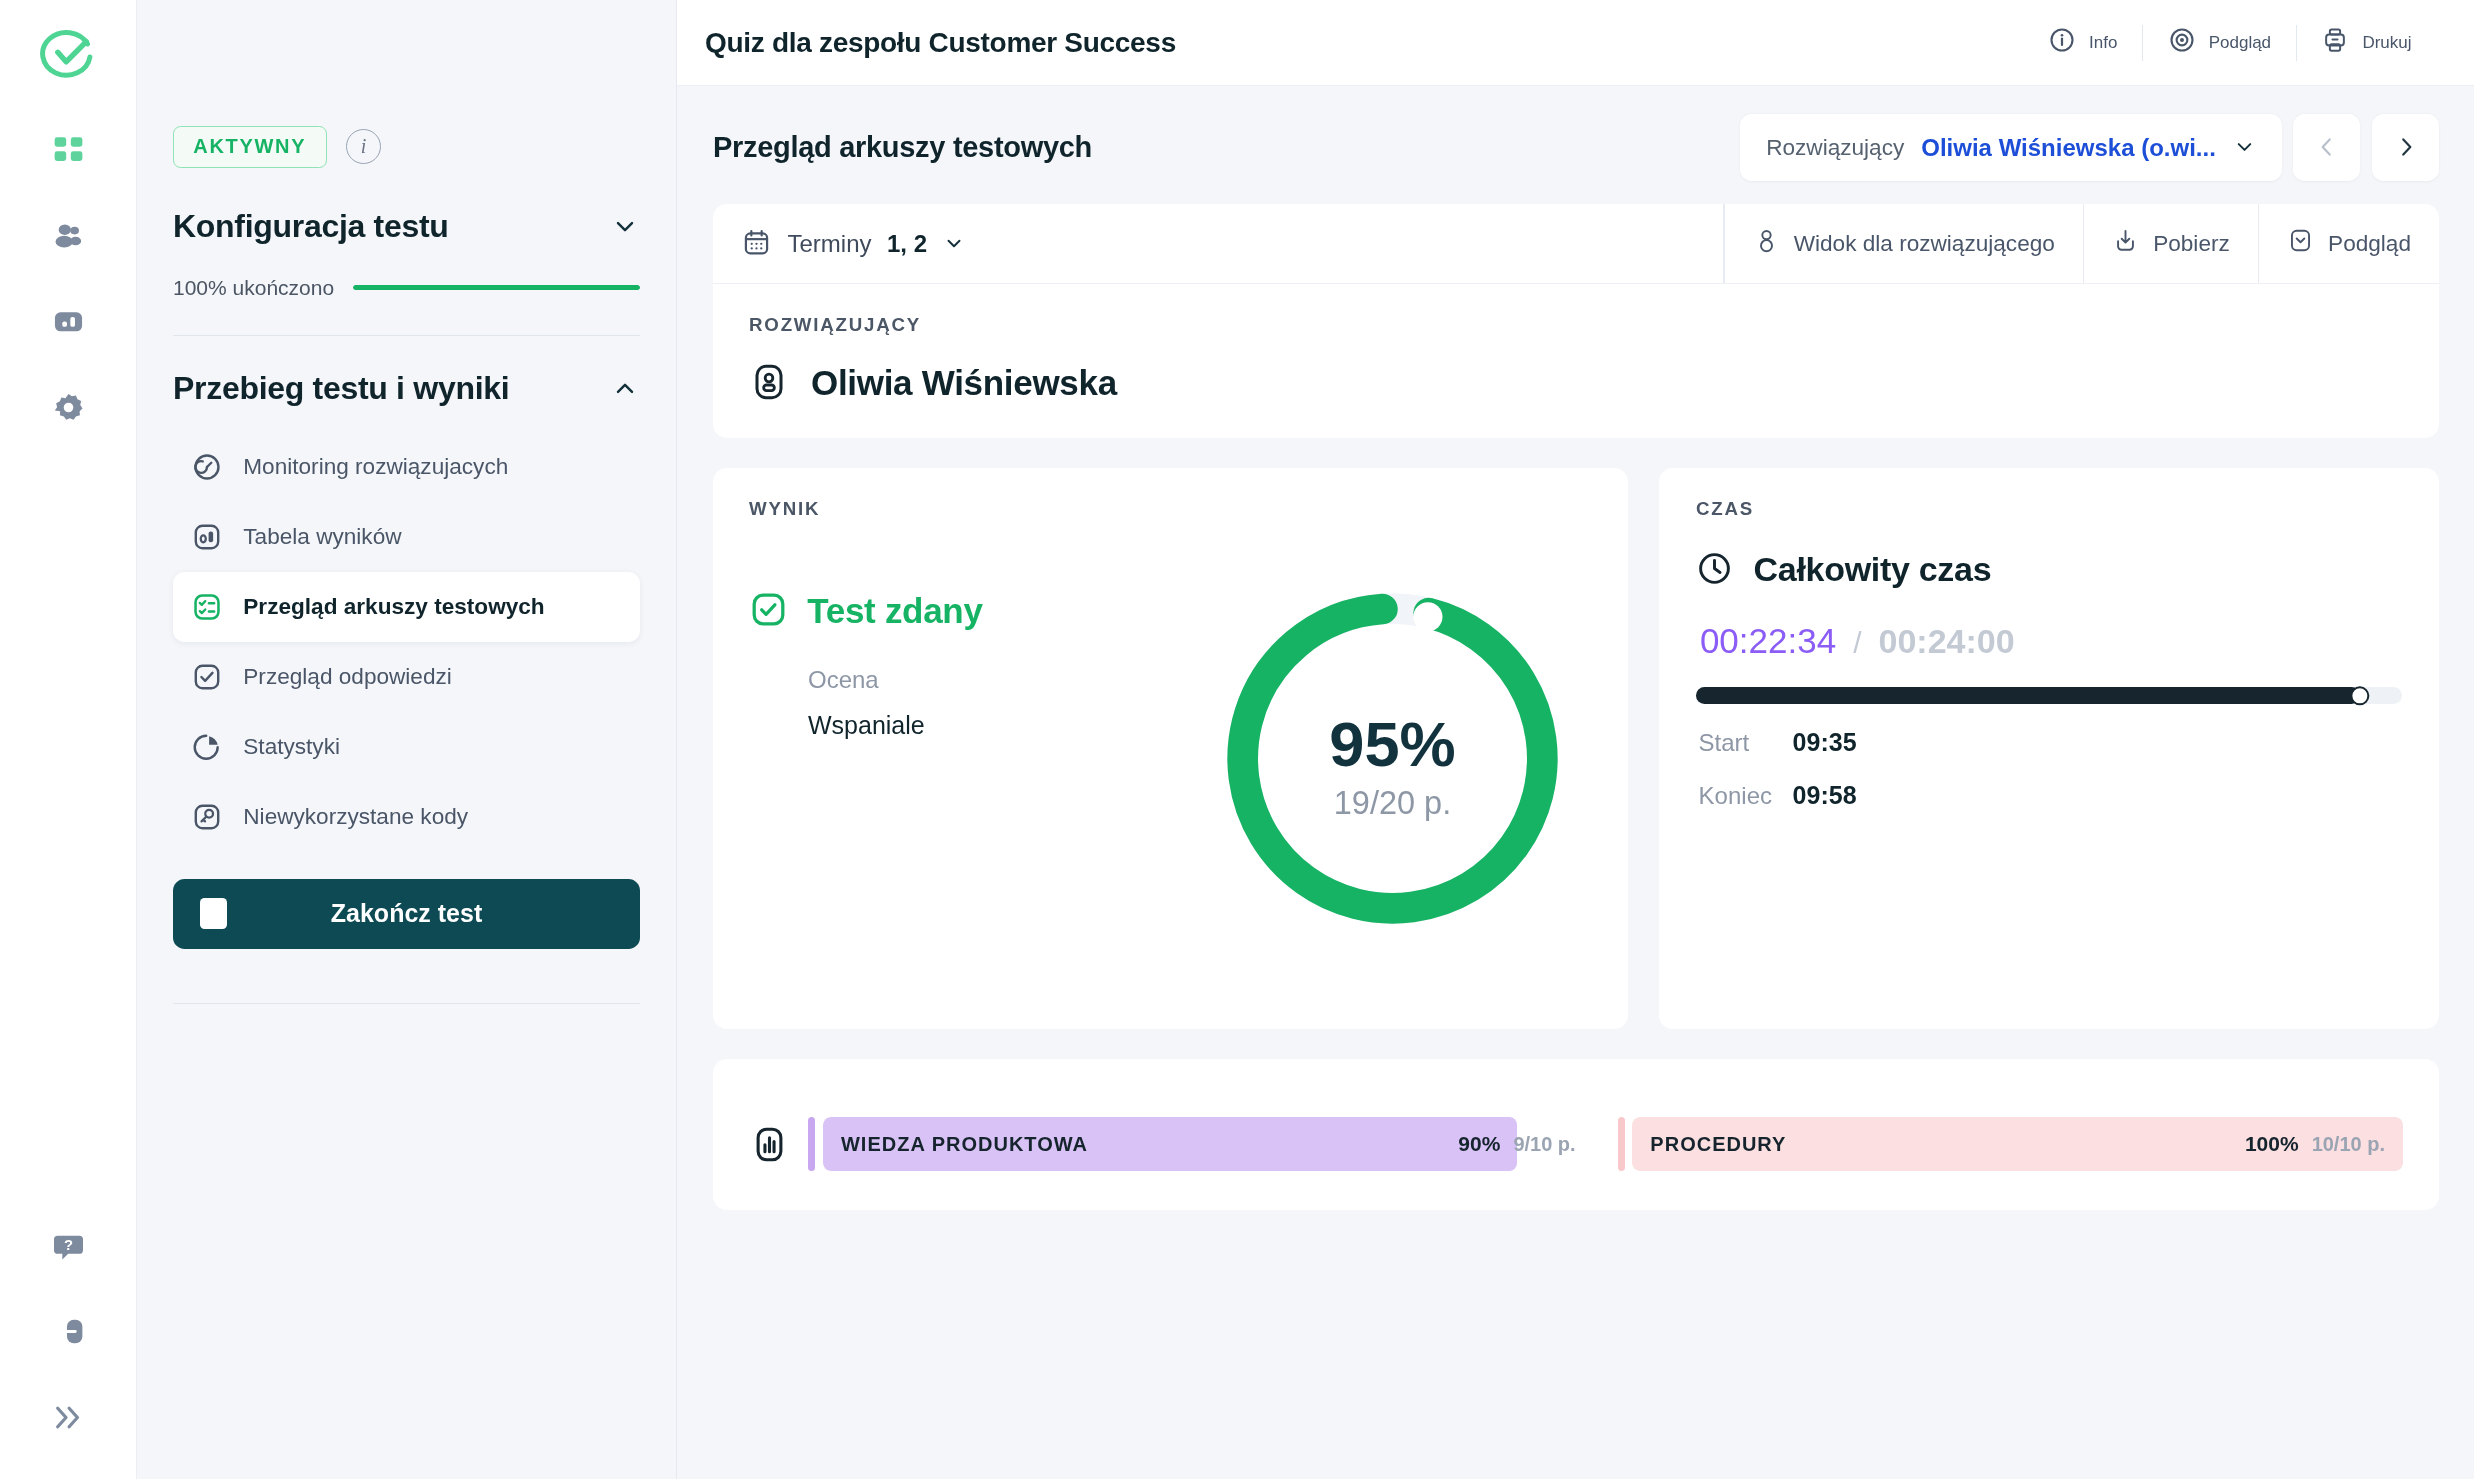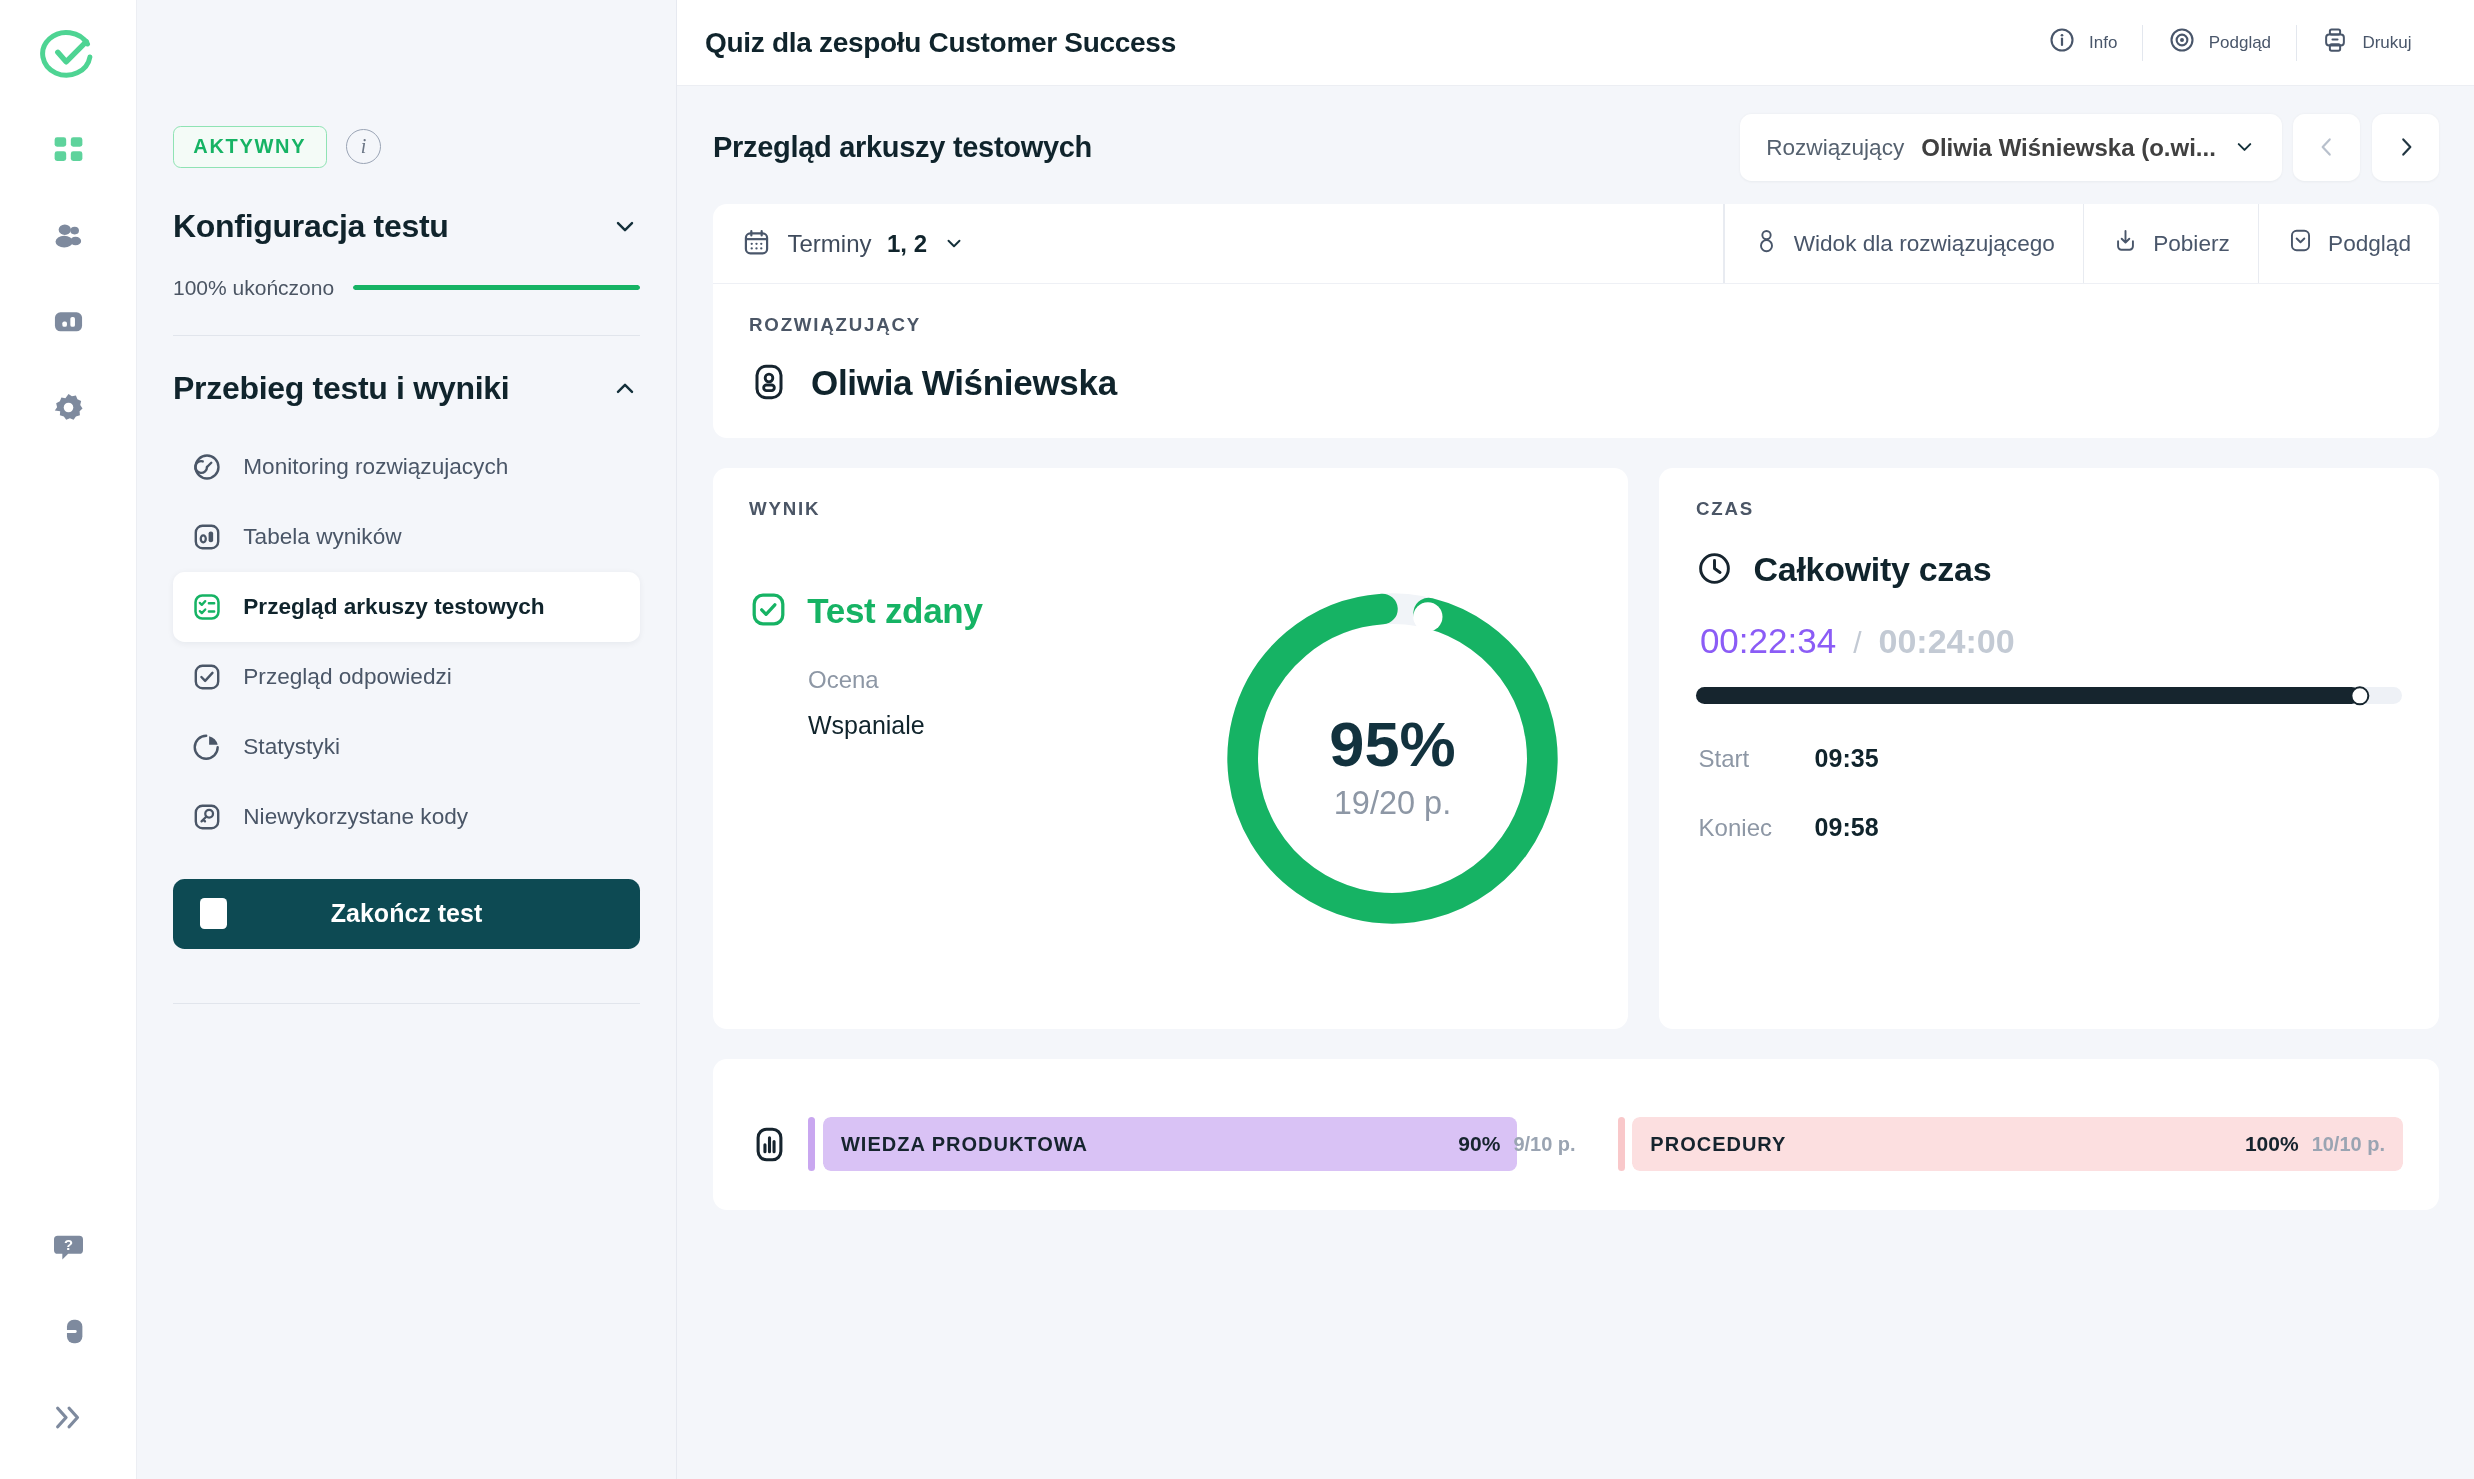--- a/index.html
+++ b/index.html
@@ -87,21 +87,21 @@
   .content { flex: 1; padding: 28px 36px 0 36px; overflow: hidden; }
   .content-head { display: flex; align-items: center; }
   .page-title { font-size: 29px; font-weight: 700; color: #10242c; letter-spacing: -0.3px; }
   .head-right { margin-left: auto; display: flex; align-items: center; gap: 11.6px; }
   .solver-select {
     background: #ffffff; border-radius: 11.6px; height: 67px;
     display: flex; align-items: center; gap: 17px; padding: 0 26px; cursor: pointer;
     box-shadow: 0 0.6px 2.6px rgba(16,36,44,.05);
   }
   .solver-label { font-size: 22.6px; color: #55616f; }
-  .solver-value { font-size: 24px; color: #404040; font-weight: 600; }
+  .solver-value { font-size: 24px; color: #1d4ed8; font-weight: 600; }
   .nav-arrow {
     width: 67px; height: 67px; background: #ffffff; border-radius: 11.6px;
     display: flex; align-items: center; justify-content: center; cursor: pointer;
     box-shadow: 0 0.6px 2.6px rgba(16,36,44,.05);
   }
 
   .toolbar {
     margin-top: 23px; background: #ffffff; border-radius: 14px 14px 0 0;
     height: 80px; display: flex; align-items: center; padding-left: 28px;
     border-bottom: 1.3px solid #eef0f5;
@@ -132,21 +132,21 @@
   .czas-card { flex: 1; border-radius: 14px; padding: 30px 37px 0 37px; height: 561px; }
   .czas-title-row { display: flex; align-items: center; gap: 20.6px; margin-top: 30px; }
   .czas-title { font-size: 34px; font-weight: 700; color: #10242c; letter-spacing: -0.3px; }
   .time-row { margin-top: 32px; display: flex; align-items: baseline; gap: 17px; padding-left: 3.9px; }
   .time-main { font-size: 35px; font-weight: 400; color: #8b5cf6; }
   .time-slash { font-size: 30px; color: #c3cad4; }
   .time-total { font-size: 34px; color: #c3cad4; font-weight: 600; }
   .time-bar-wrap { margin-top: 26px; height: 17px; background: #eef1f6; border-radius: 9px; position: relative; }
   .time-bar-fill { position: absolute; left: 0; top: 0; bottom: 0; background: #16252e; border-radius: 9px; }
   .time-knob { position: absolute; top: 50%; transform: translate(-50%, -50%); width: 19.3px; height: 19.3px; border-radius: 50%; background: #fff; border: 2.6px solid #16252e; }
-  .kv-row { display: flex; align-items: baseline; gap: 34px; margin-top: 40px; padding-left: 2.6px; }
+  .kv-row { display: flex; align-items: baseline; gap: 12px; margin-top: 24px; padding-left: 2.6px; }
   .kv-key { font-size: 24px; color: #8d97a5; width: 82px; }
   .kv-val { font-size: 25px; color: #10242c; font-weight: 600; }
 
   .cat-card { margin-top: 30px; border-radius: 14px; padding: 28px 36px 39px 36px; }
   .cat-head { display: flex; align-items: baseline; gap: 10.3px; }
   .cat-count { font-size: 20px; color: #9aa4b2; font-weight: 600; }
   .cat-row { display: flex; align-items: center; gap: 19.3px; margin-top: 30px; }
   .cat-icon { width: 40px; height: 40px; flex: 0 0 40px; display: flex; align-items: center; justify-content: center; }
   .cat-bars { flex: 1; display: flex; gap: 24px; }
   .cat-item { flex: 1; display: flex; align-items: stretch; gap: 7.7px; }

